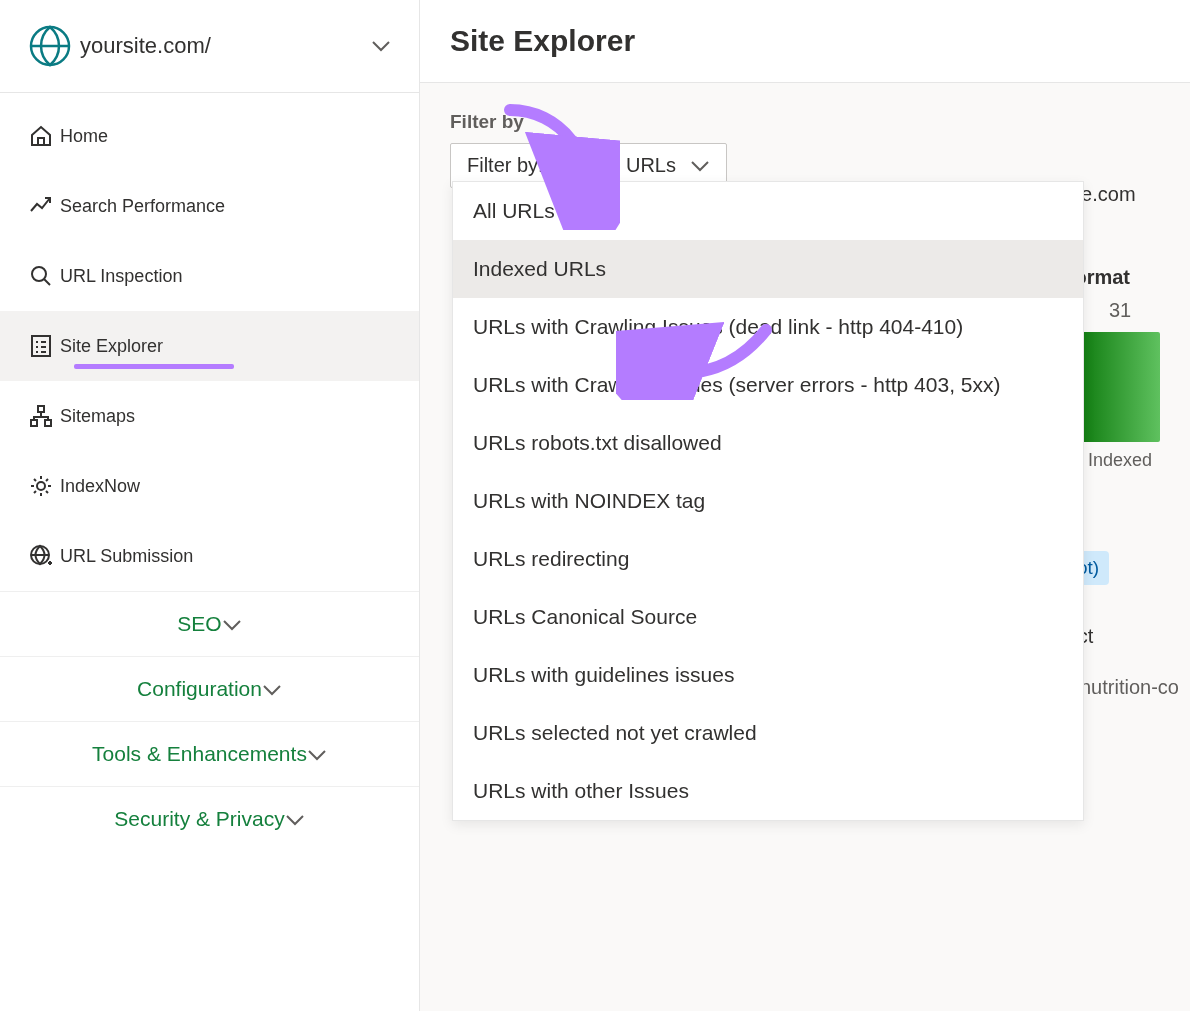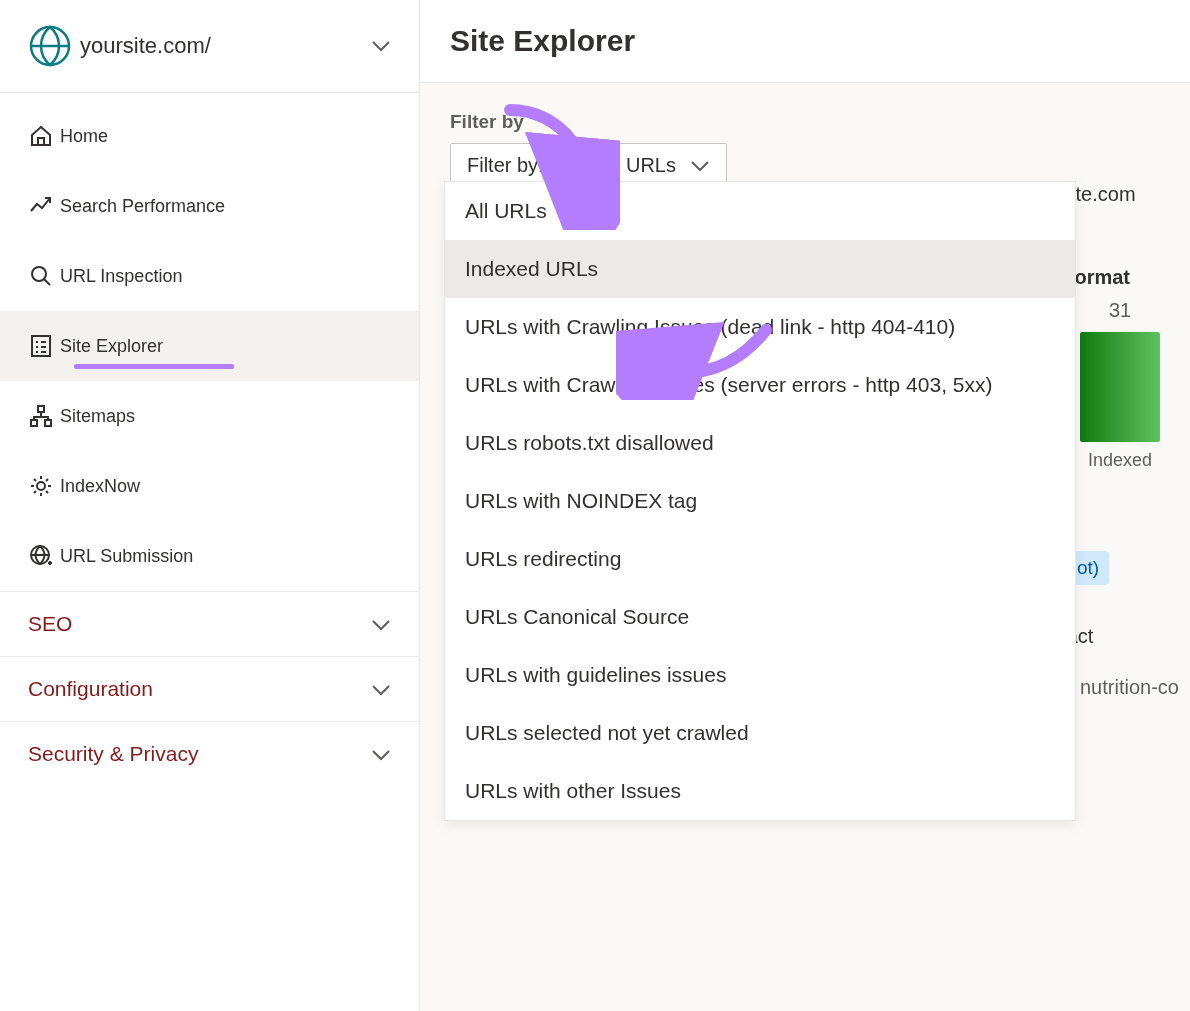--- a/index.html
+++ b/index.html
@@ -65,24 +65,24 @@
     position: absolute;
     left: 74px;
     bottom: 12px;
     height: 5px;
     width: 160px;
     background: #b47cff;
     border-radius: 2px;
   }
 
   .collapsible {
-    display: flex; align-items: center; justify-content: space-between;
+    display: flex; align-items: center; justify-content: center;
     padding: 20px 28px;
     font-size: 21px;
-    color: #7f1d1d;
+    color: #15803d;
     cursor: pointer;
     border-top: 1px solid #efefef;
   }
   .collapsible:first-of-type { border-top: 1px solid #e6e6e6; }
 
   
   .main { flex: 1; position: relative; display: flex; flex-direction: column; }
   .main-header {
     padding: 24px 30px;
     border-bottom: 1px solid #e6e6e6;
@@ -112,21 +112,21 @@
     font-size: 20px;
     color: #323130;
     display: inline-flex;
     align-items: center;
     gap: 14px;
     cursor: pointer;
   }
   .dropdown {
     position: absolute;
     top: 98px; 
-    left: 24px;
+    left: 32px;
     width: 632px;
     background: #fff;
     border: 1px solid #e6e6e6;
     box-shadow: 0 4px 12px rgba(0,0,0,0.08);
     z-index: 20;
   }
   .dropdown-item {
     padding: 17px 20px;
     font-size: 21px;
     color: #323130;
@@ -276,20 +276,26 @@
     </nav>
 
     <div class="collapsible">
       <span>SEO</span>
       <span class="chev"><svg viewBox="0 0 20 12" fill="none" stroke-width="2">
             <path d="M2 2l8 8 8-8"></path>
           </svg></span>
     </div>
     <div class="collapsible">
       <span>Configuration</span>
+      <span class="chev"><svg viewBox="0 0 20 12" fill="none" stroke-width="2">
+            <path d="M2 2l8 8 8-8"></path>
+          </svg></span>
+    </div>
+    <div class="collapsible">
+      <span>Tools &amp; Enhancements</span>
       <span class="chev"><svg viewBox="0 0 20 12" fill="none" stroke-width="2">
             <path d="M2 2l8 8 8-8"></path>
           </svg></span>
     </div>
     <div class="collapsible">
       <span>Security &amp; Privacy</span>
       <span class="chev"><svg viewBox="0 0 20 12" fill="none" stroke-width="2">
             <path d="M2 2l8 8 8-8"></path>
           </svg></span>
     </div>

